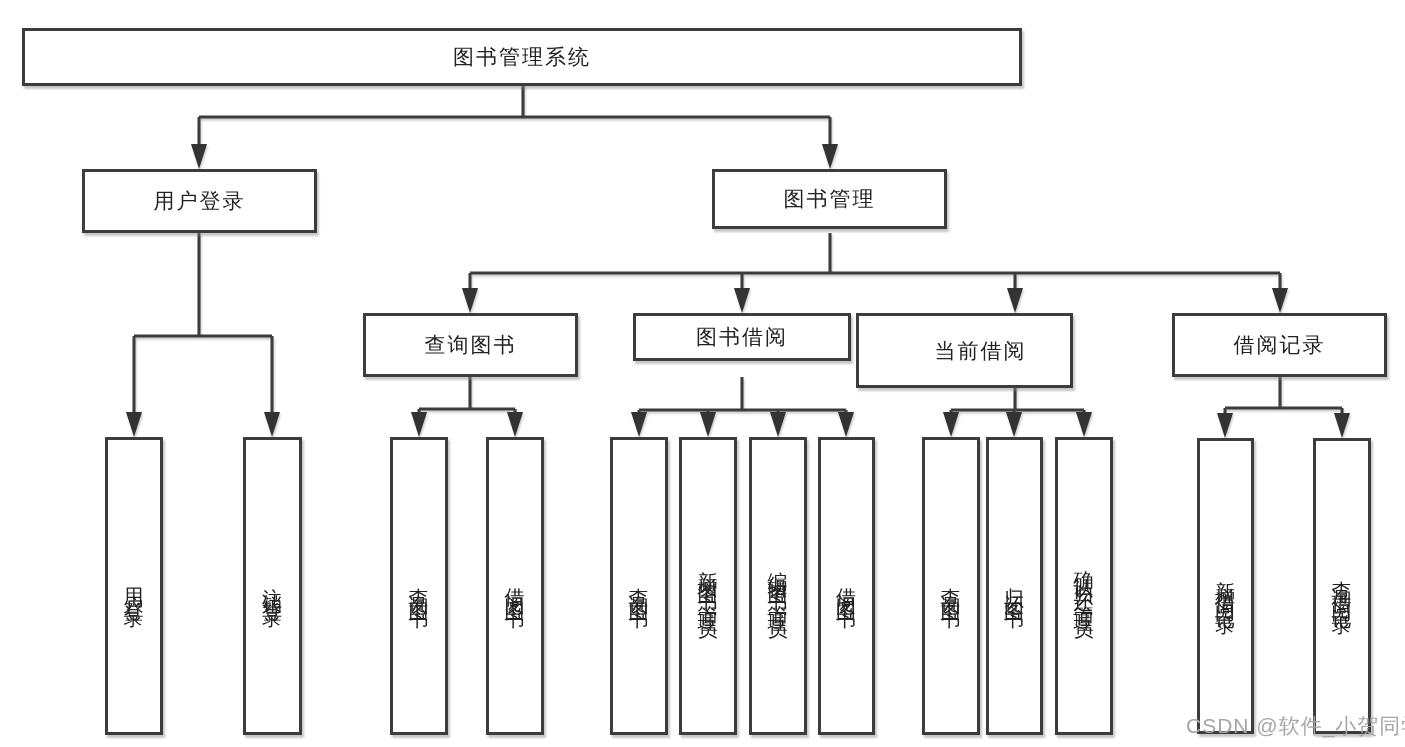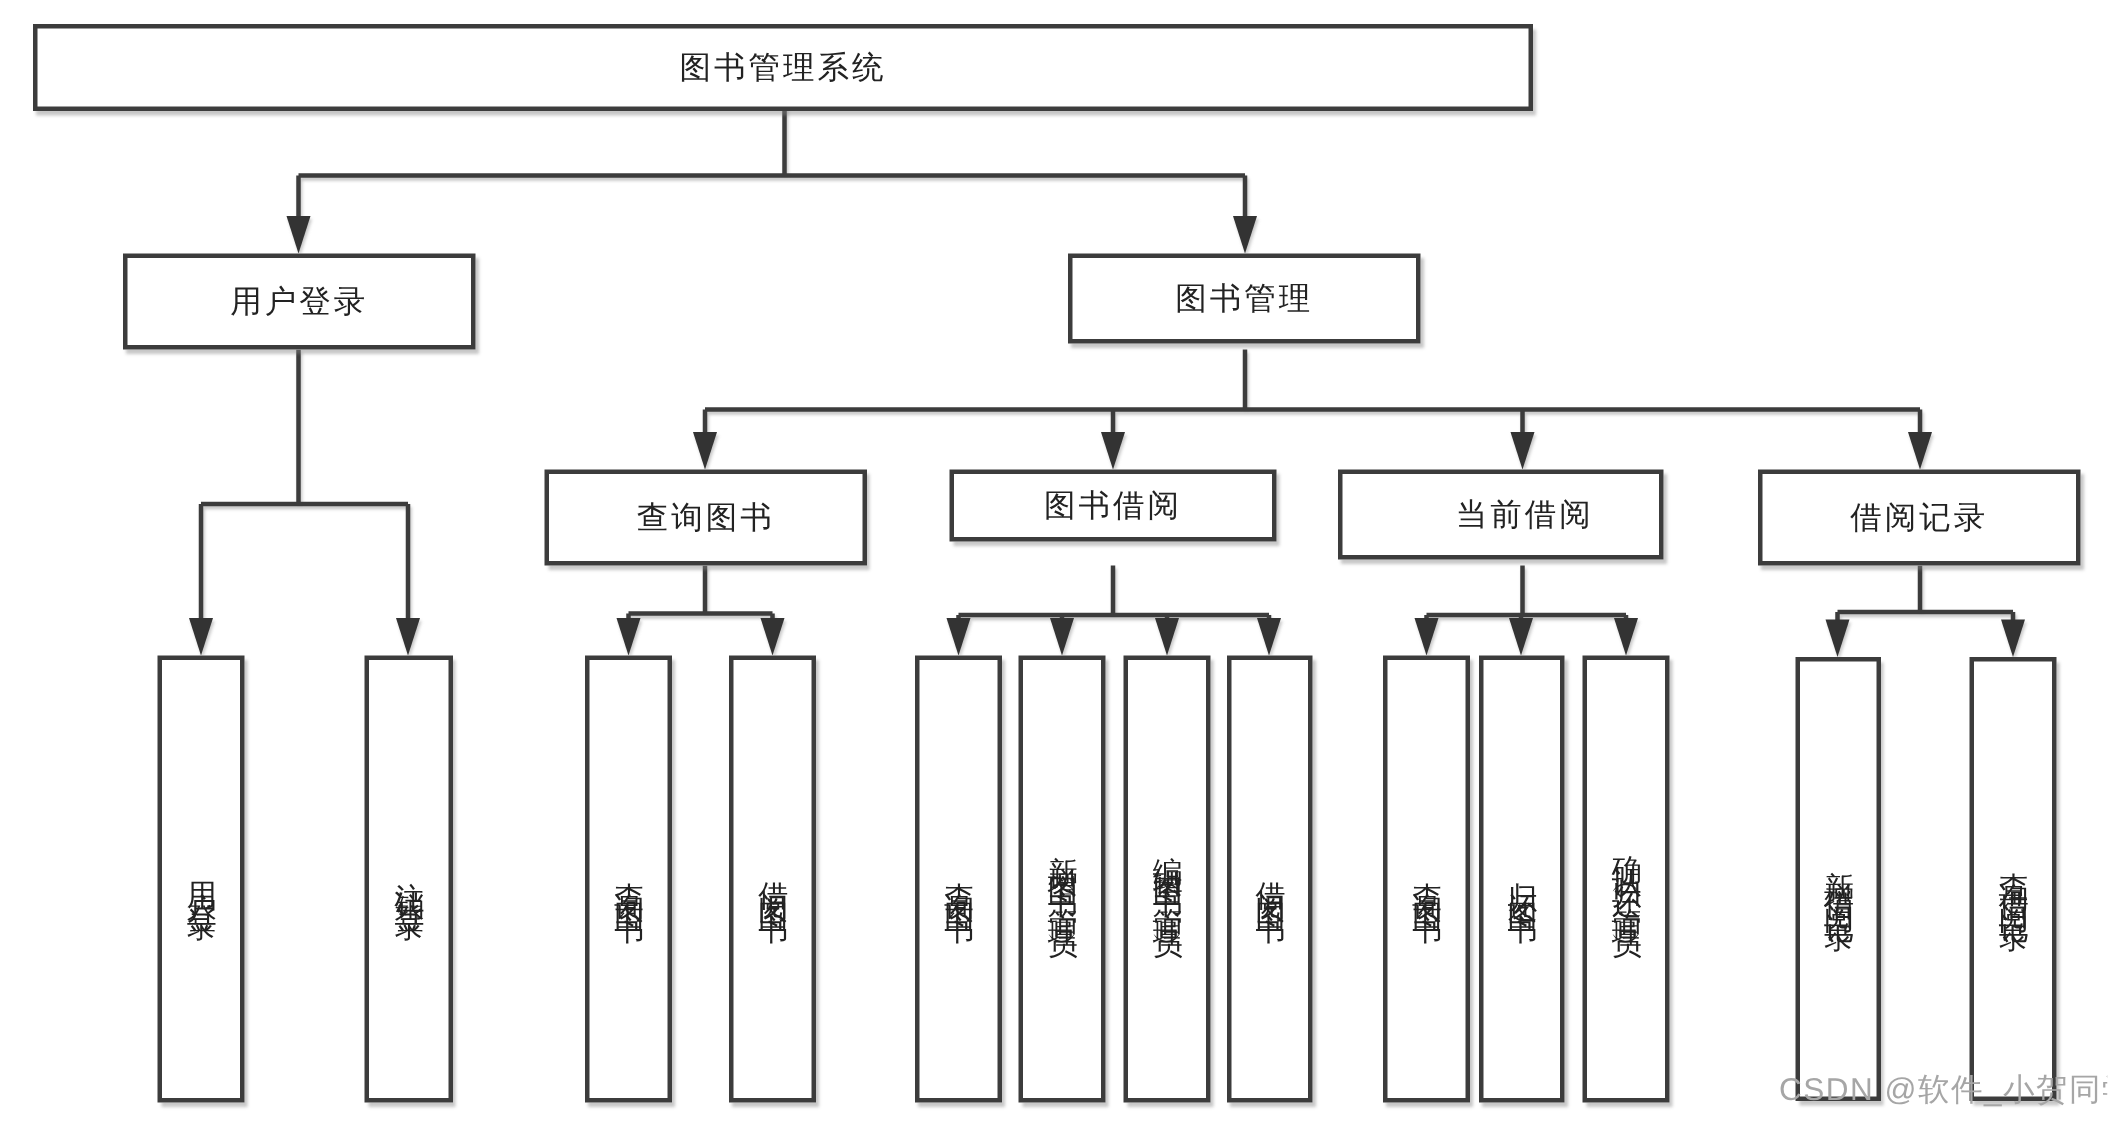--- a/index.html
+++ b/index.html
@@ -55,28 +55,28 @@
     <polygon points="708,437 700,412 716,412"></polygon>
     <polygon points="778,437 770,412 786,412"></polygon>
     <polygon points="846,437 838,412 854,412"></polygon>
     <polygon points="951,437 943,412 959,412"></polygon>
     <polygon points="1014,437 1006,412 1022,412"></polygon>
     <polygon points="1084,437 1076,412 1092,412"></polygon>
     <polygon points="1225,438 1217,413 1233,413"></polygon>
     <polygon points="1342,438 1334,413 1350,413"></polygon>
   </svg>
 
-  <div class="node h-node" style="left:22px;top:16px;width:1000px;height:58px;">图书管理系统</div>
+  <div class="node h-node" style="left:22px;top:28px;width:1000px;height:58px;">图书管理系统</div>
 
   <div class="node h-node" style="left:82px;top:169px;width:235px;height:64px;">用户登录</div>
   <div class="node h-node" style="left:712px;top:169px;width:235px;height:60px;">图书管理</div>
 
   <div class="node h-node" style="left:363px;top:313px;width:215px;height:64px;">查询图书</div>
   <div class="node h-node" style="left:633px;top:313px;width:218px;height:48px;">图书借阅</div>
-  <div class="node h-node" style="left:892px;top:313px;width:217px;height:60px;padding-left:32px;">当前借阅</div>
+  <div class="node h-node" style="left:856px;top:313px;width:217px;height:75px;padding-left:32px;">当前借阅</div>
   <div class="node h-node" style="left:1172px;top:313px;width:215px;height:64px;">借阅记录</div>
 
   <div class="node leaf" style="left:105px;top:437px;width:58px;height:298px;">
     <span>用户登录</span>
   </div>
   <div class="node leaf" style="left:243px;top:437px;width:59px;height:298px;">
     <span>注销登录</span>
   </div>
 
   <div class="node leaf" style="left:390px;top:437px;width:58px;height:298px;">

